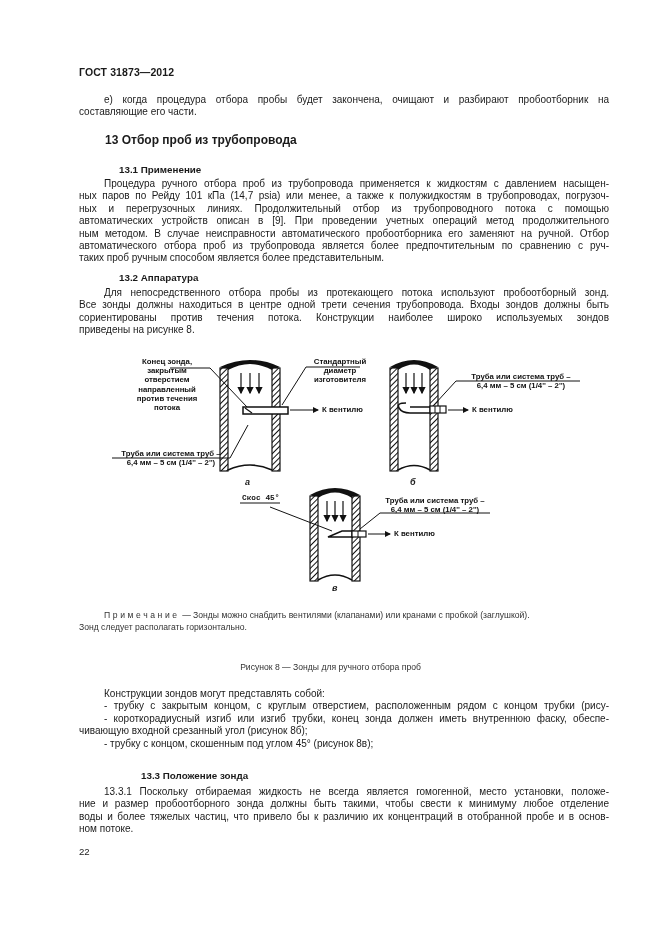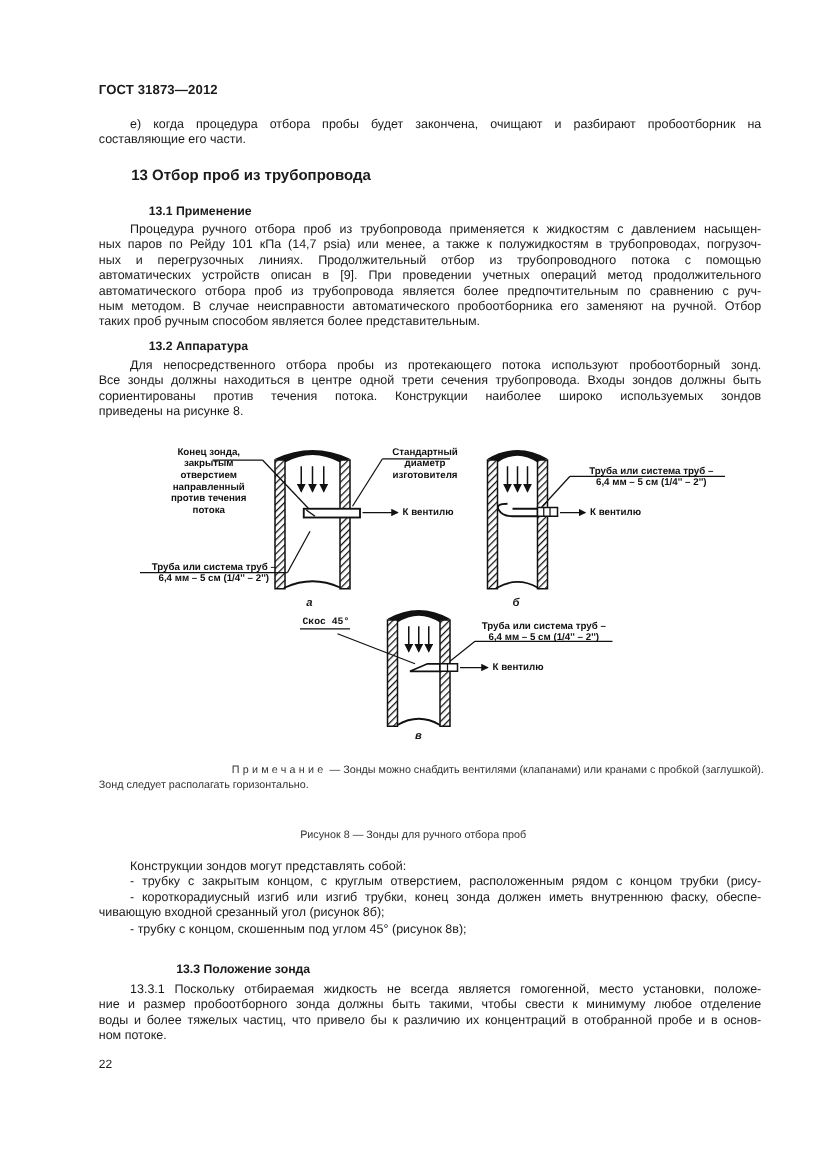--- a/index.html
+++ b/index.html
@@ -120,22 +120,22 @@
   </div>
 
   <div class="h-section">13  Отбор проб из трубопровода</div>
 
   <div class="h-sub" style="top:164px;">13.1  Применение</div>
   <div class="block" style="top:178px;">
     <span class="line indent">Процедура ручного отбора проб из трубопровода применяется к жидкостям с давлением насыщен-</span>
     <span class="line">ных паров по Рейду 101 кПа (14,7 psia) или менее, а также к полужидкостям в трубопроводах, погрузоч-</span>
     <span class="line">ных и перегрузочных линиях. Продолжительный отбор из трубопроводного потока с помощью</span>
     <span class="line">автоматических устройств описан в [9]. При проведении учетных операций метод продолжительного</span>
+    <span class="line">ным методом. В случае неисправности автоматического пробоотборника его заменяют на ручной. Отбор</span>
     <span class="line">автоматического отбора проб из трубопровода является более предпочтительным по сравнению с руч-</span>
-    <span class="line">ным методом. В случае неисправности автоматического пробоотборника его заменяют на ручной. Отбор</span>
     <span class="line last">таких проб ручным способом является более представительным.</span>
   </div>
 
   <div class="h-sub" style="top:272px;">13.2  Аппаратура</div>
   <div class="block" style="top:287px;">
     <span class="line indent">Для непосредственного отбора пробы из протекающего потока используют пробоотборный зонд.</span>
     <span class="line">Все зонды должны находиться в центре одной трети сечения трубопровода. Входы зондов должны быть</span>
     <span class="line">сориентированы против течения потока. Конструкции наиболее широко используемых зондов</span>
     <span class="line last">приведены на рисунке 8.</span>
   </div>
@@ -245,21 +245,21 @@
     <div class="flabel" style="left:132px; top:139px;font-family:Liberation Mono, monospace;">Скос 45°</div>
     <div class="flabel center" style="left:266px; top:141px; width:118px;">
       <div>Труба или система труб –</div>
       <div>6,4 мм – 5 см (1/4'' – 2'')</div>
     </div>
     <div class="flabel" style="left:284px; top:174px;">К вентилю</div>
     <div class="panel-letter" style="left:222px; top:228px;">в</div>
   </div>
 
   <div class="note" style="top:609px;">
-    <div style="padding-left:25px; white-space:nowrap;text-align:right;">
+    <div style="padding-left:25px; white-space:nowrap;">
       <span class="spaced">Примечание</span><span> — Зонды можно снабдить вентилями (клапанами) или кранами с пробкой (заглушкой).</span>
     </div>
     <div>Зонд следует располагать горизонтально.</div>
   </div>
 
   <div class="caption">Рисунок 8 — Зонды для ручного отбора проб</div>
 
   <div class="block" style="top:688px;">
     <span class="line indent last">Конструкции зондов могут представлять собой:</span>
     <span class="line indent">- трубку с закрытым концом, с круглым отверстием, расположенным рядом с концом трубки (рису-</span>

